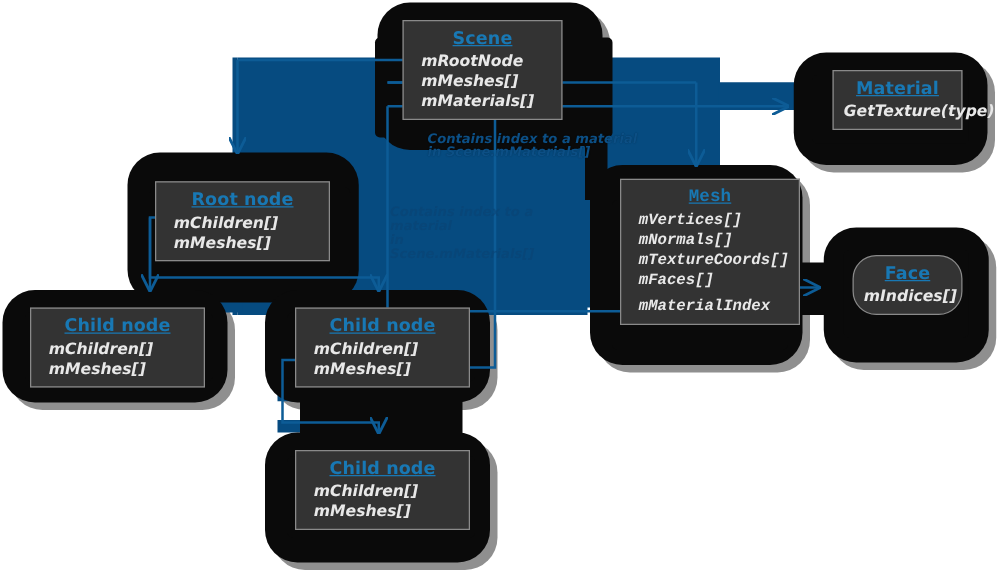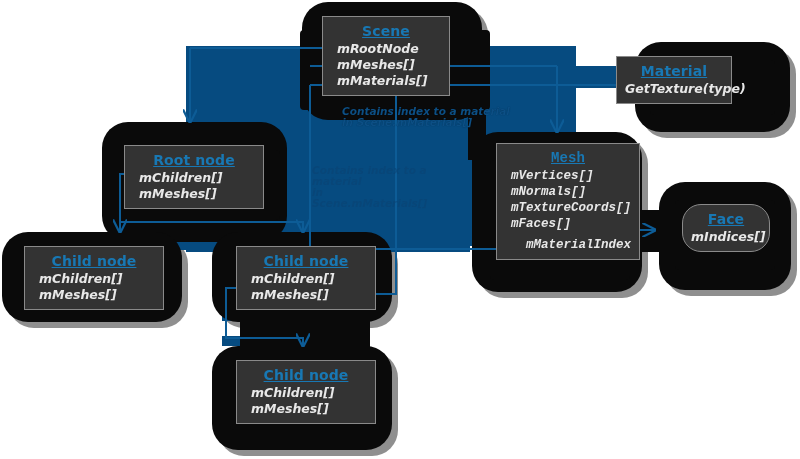--- a/index.html
+++ b/index.html
@@ -32,21 +32,21 @@
   .node-field {
     color:#e8e8e8;
     font-weight:bold;
     font-style:italic;
     font-size:12.5px;
     line-height:16px;
     white-space:nowrap;
     text-align:left;
     padding-left:6px;
   }
-  .field-gap { margin-top:5px;text-align:right; }
+  .field-gap { margin-top:5px; }
 
   .annot {
     position:absolute;
     z-index:7;
     color:#0c4f85;
     font-weight:bold;
     font-style:italic;
     font-size:10.5px;
     line-height:11px;
     white-space:pre-line;
@@ -167,21 +167,21 @@
     </g>
   </svg>
 
   <div class="node-box" style="left:322px; top:16px; width:128px;">
     <div class="node-title">Scene</div>
     <div class="node-field">mRootNode</div>
     <div class="node-field">mMeshes[]</div>
     <div class="node-field">mMaterials[]</div>
   </div>
 
-  <div class="node-box" style="left:616px; top:56px; width:116px;">
+  <div class="node-box" style="left:666px; top:56px; width:104px;">
     <div class="node-title">Material</div>
     <div class="node-field" style="text-align:left; padding-left:0;">GetTexture(type)</div>
   </div>
 
   <div class="node-box" style="left:124px; top:145px; width:140px;">
     <div class="node-title">Root node</div>
     <div class="node-field">mChildren[]</div>
     <div class="node-field">mMeshes[]</div>
   </div>
 

